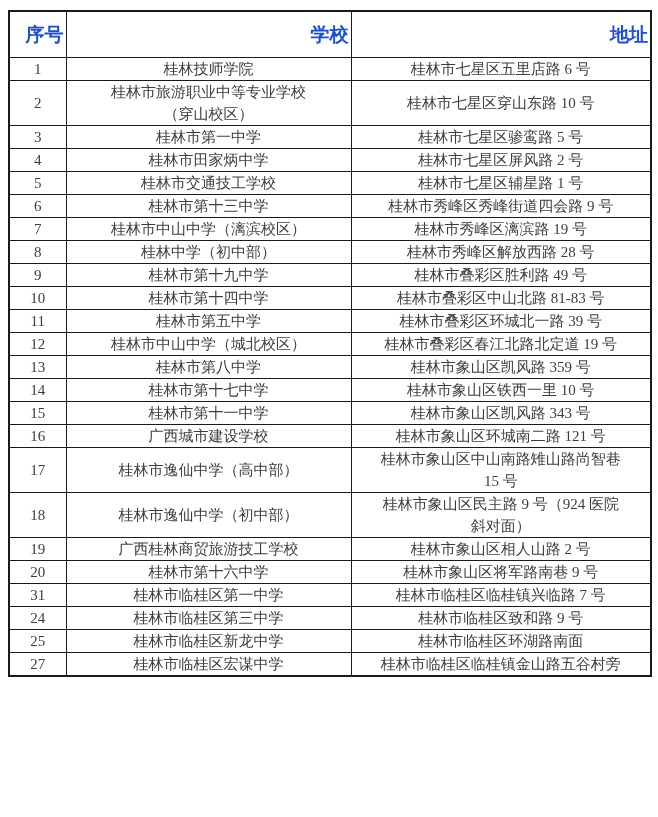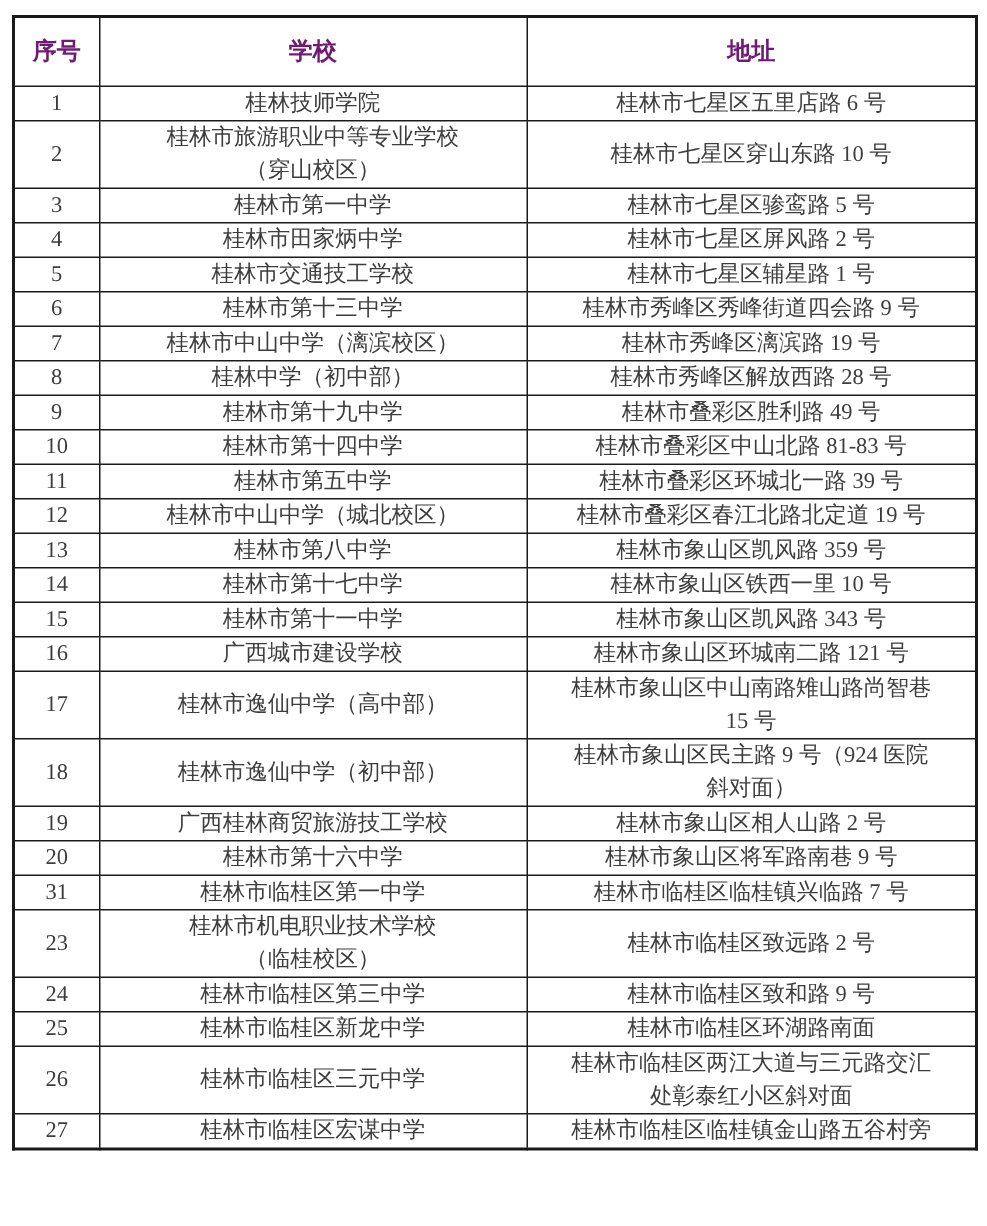--- a/index.html
+++ b/index.html
@@ -30,22 +30,23 @@
     vertical-align: middle;
     font-size: 15px;
     line-height: 22px;
     padding: 0 2px;
     white-space: pre-line;
     overflow: hidden;
   }
   table.school-table thead th {
     height: 45px;
     font-weight: bold;
-    font-size: 16px;
-    color: #701a75;
+    font-size: 19px;
+    color: #1d4ed8;
+    text-align: right;
   }
   table.school-table tbody td {
     height: 22px;
   }
   col.col-no      { width: 57px;  }
   col.col-school  { width: 285px; }
   col.col-address { width: 300px; }
 </style>
 </head>
 <body>
@@ -188,45 +189,33 @@
     <td>桂林市象山区将军路南巷 9 号</td>
   </tr>
 
   <tr>
     <td>31</td>
     <td>桂林市临桂区第一中学</td>
     <td>桂林市临桂区临桂镇兴临路 7 号</td>
   </tr>
 
 
-  <tr>
-    <td>23</td>
-    <td>桂林市机电职业技术学校
-（临桂校区）</td>
-    <td>桂林市临桂区致远路 2 号</td>
-  </tr>
 
   <tr>
     <td>24</td>
     <td>桂林市临桂区第三中学</td>
     <td>桂林市临桂区致和路 9 号</td>
   </tr>
 
   <tr>
     <td>25</td>
     <td>桂林市临桂区新龙中学</td>
     <td>桂林市临桂区环湖路南面</td>
   </tr>
 
-  <tr>
-    <td>26</td>
-    <td>桂林市临桂区三元中学</td>
-    <td>桂林市临桂区两江大道与三元路交汇
-处彰泰红小区斜对面</td>
-  </tr>
 
   <tr>
     <td>27</td>
     <td>桂林市临桂区宏谋中学</td>
     <td>桂林市临桂区临桂镇金山路五谷村旁</td>
   </tr>
 </tbody>
   </table>
 </div>
 

